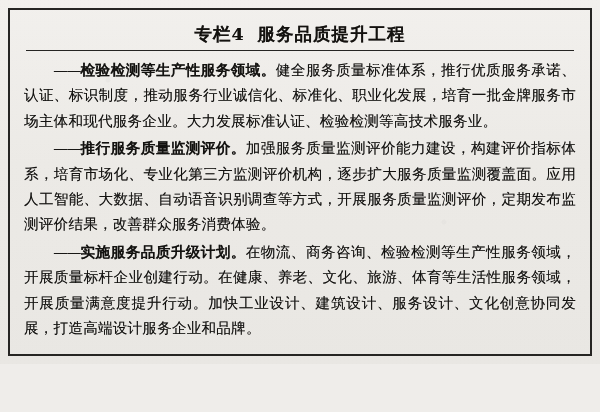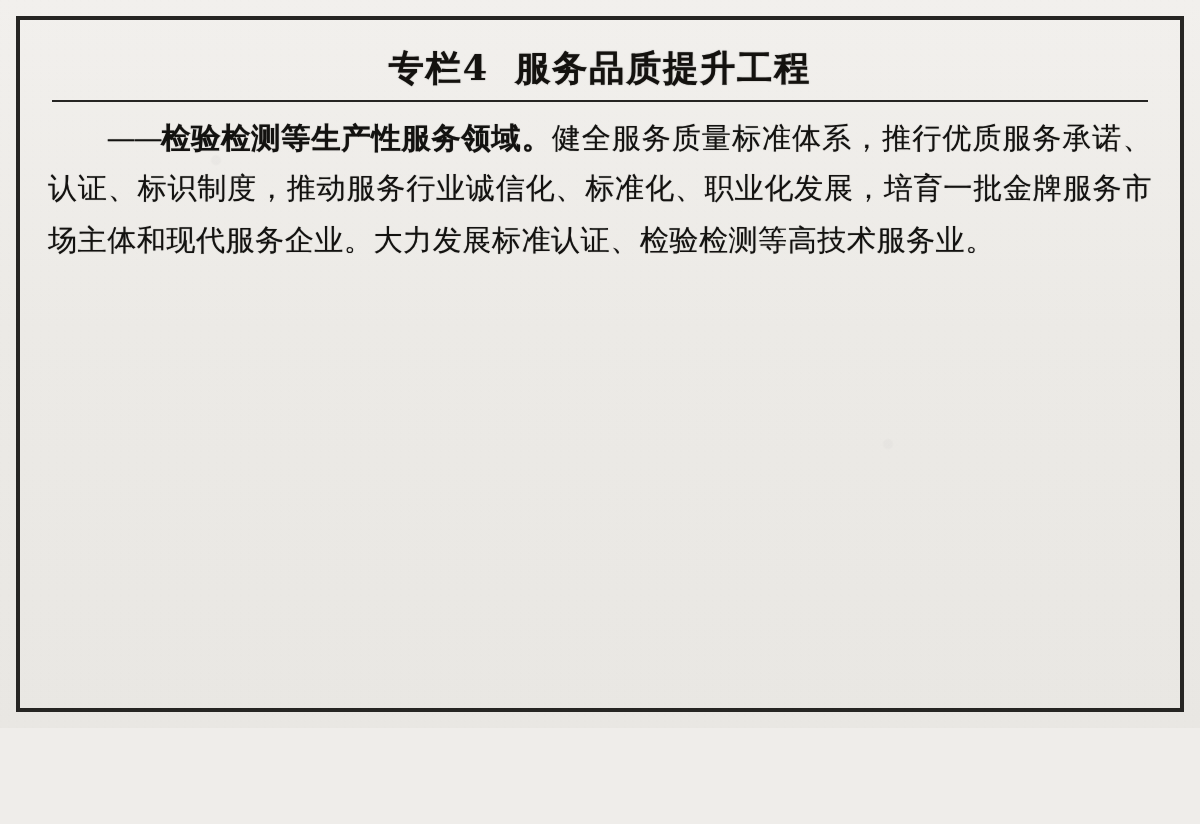--- a/index.html
+++ b/index.html
@@ -95,18 +95,24 @@
     </div>
 
     <div class="rule"></div>
 
     <div class="body">
 
       <p class="para">
         <span class="dash">——</span><span class="b">检验检测等生产性服务领域。</span><span>健全服务质量标准体系，推行优质服务承诺、认证、标识制度，推动服务行业诚信化、标准化、职业化发展，培育一批金牌服务市场主体和现代服务企业。大力发展标准认证、检验检测等高技术服务业。</span>
       </p>
 
+      <p class="para">
+        <span class="dash">——</span><span class="b">推行服务质量监测评价。</span><span>加强服务质量监测评价能力建设，构建评价指标体系，培育市场化、专业化第三方监测评价机构，逐步扩大服务质量监测覆盖面。应用人工智能、大数据、自动语音识别调查等方式，开展服务质量监测评价，定期发布监测评价结果，改善群众服务消费体验。</span>
+      </p>
 
+      <p class="para">
+        <span class="dash">——</span><span class="b">实施服务品质升级计划。</span><span>在物流、商务咨询、检验检测等生产性服务领域，开展质量标杆企业创建行动。在健康、养老、文化、旅游、体育等生活性服务领域，开展质量满意度提升行动。加快工业设计、建筑设计、服务设计、文化创意协同发展，打造高端设计服务企业和品牌。</span>
+      </p>
 
     </div>
   </div>
   <div class="noise"></div>
 </div>
 
 </body></html>

